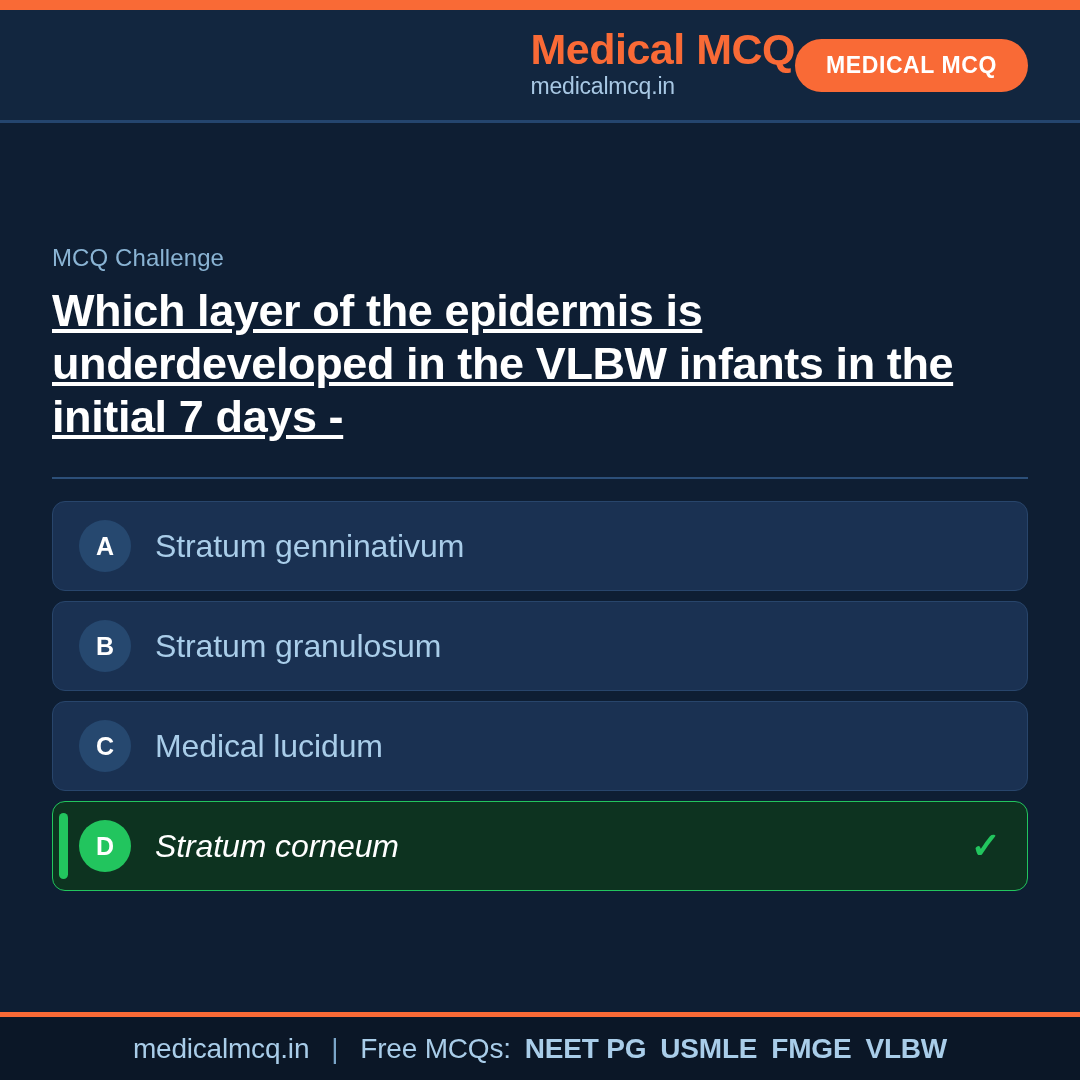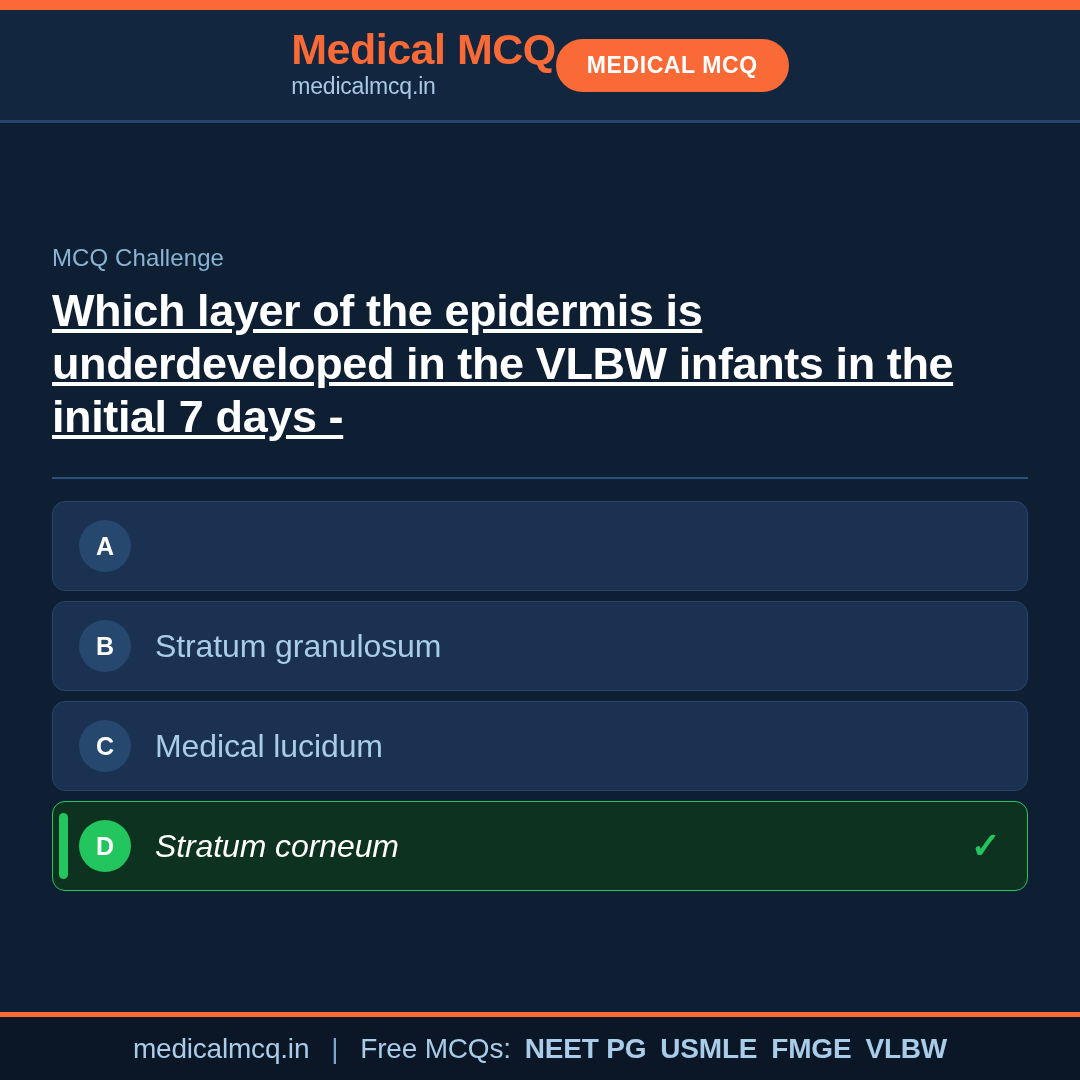--- a/index.html
+++ b/index.html
@@ -35,21 +35,21 @@
   }
 
   
   .header {
     flex: 0 0 auto;
     height: 113px;
     background: #12263f;
     border-bottom: 3px solid #24456e;
     display: flex;
     align-items: center;
-    justify-content: center;
+    justify-content: flex-end;
     padding: 0 52px 0 52px;
   }
 
   .brand-block {
     display: flex;
     flex-direction: column;
     justify-content: center;
     gap: 2px;
     margin-top: -4px;
   }
@@ -238,20 +238,21 @@
     <div class="eyebrow">MCQ Challenge</div>
 
     <div class="question">Which layer of the epidermis is underdeveloped in the VLBW infants in the initial 7 days -</div>
 
     <div class="divider"></div>
 
     <div class="options">
 
       <div class="option">
         <span class="option-badge">A</span>
+        <span class="option-text">Stratum genninativum</span>
         <span class="option-check">✓</span>
       </div>
 
       <div class="option">
         <span class="option-badge">B</span>
         <span class="option-text">Stratum granulosum</span>
         <span class="option-check">✓</span>
       </div>
 
       <div class="option">

